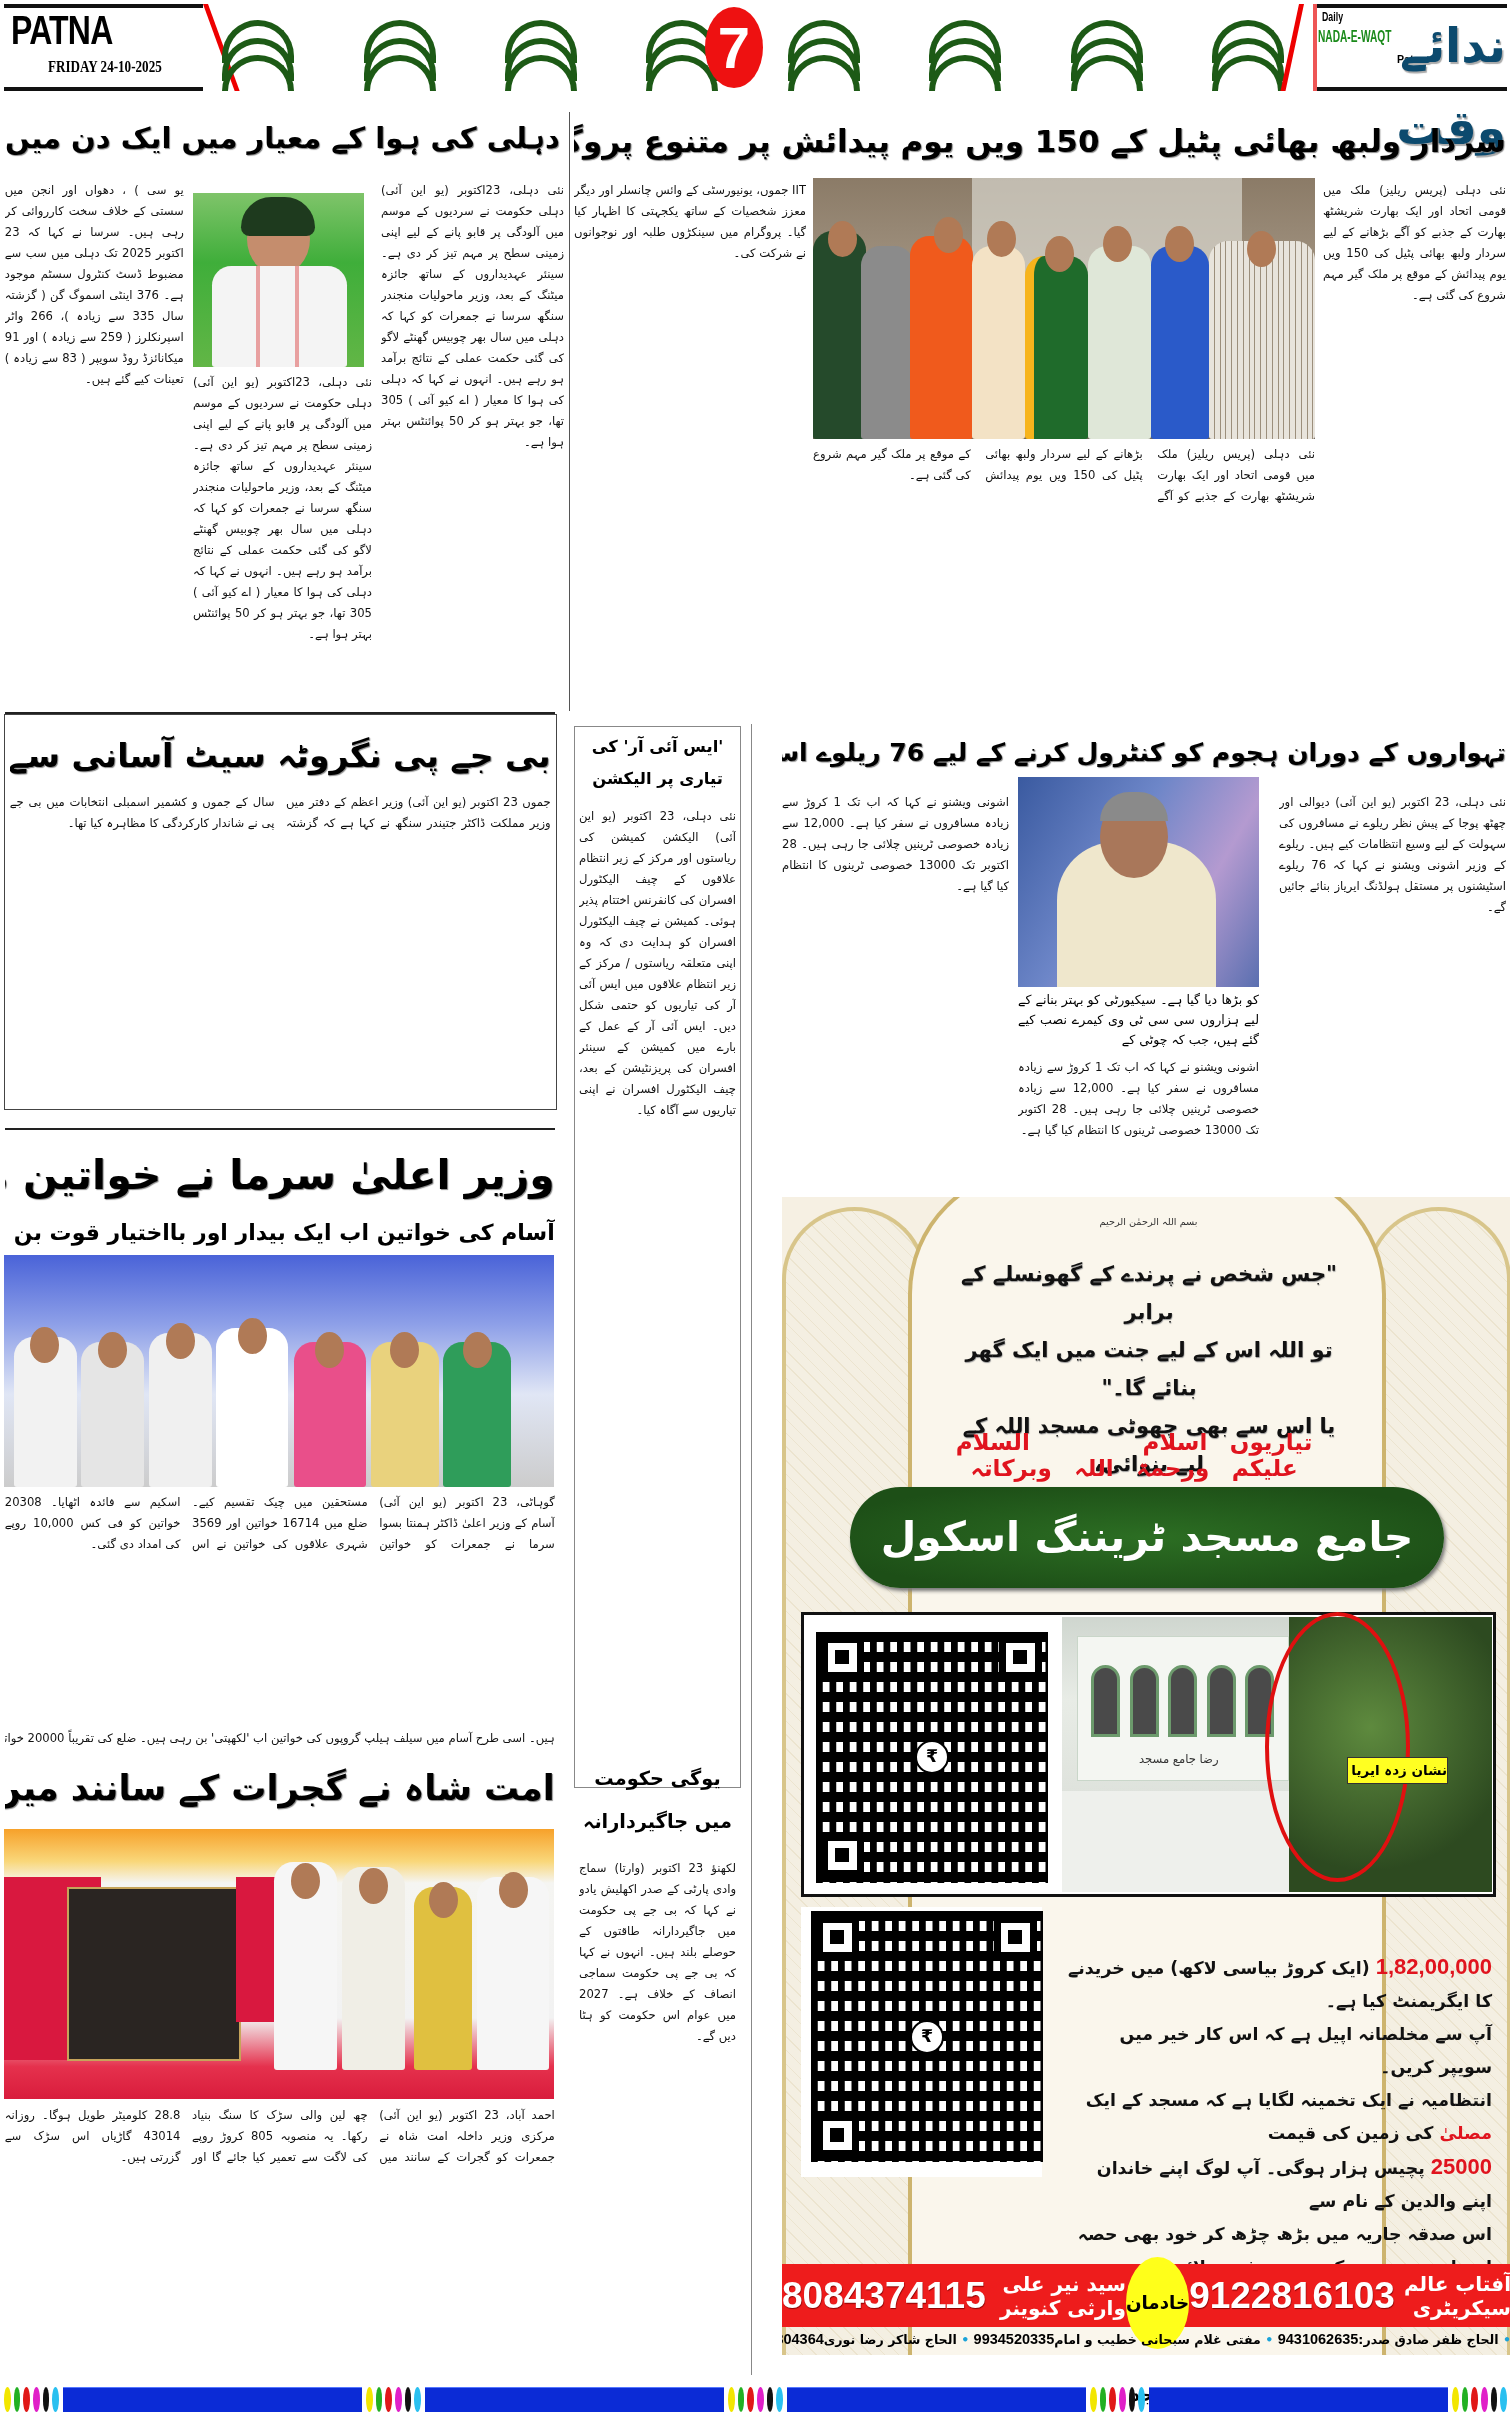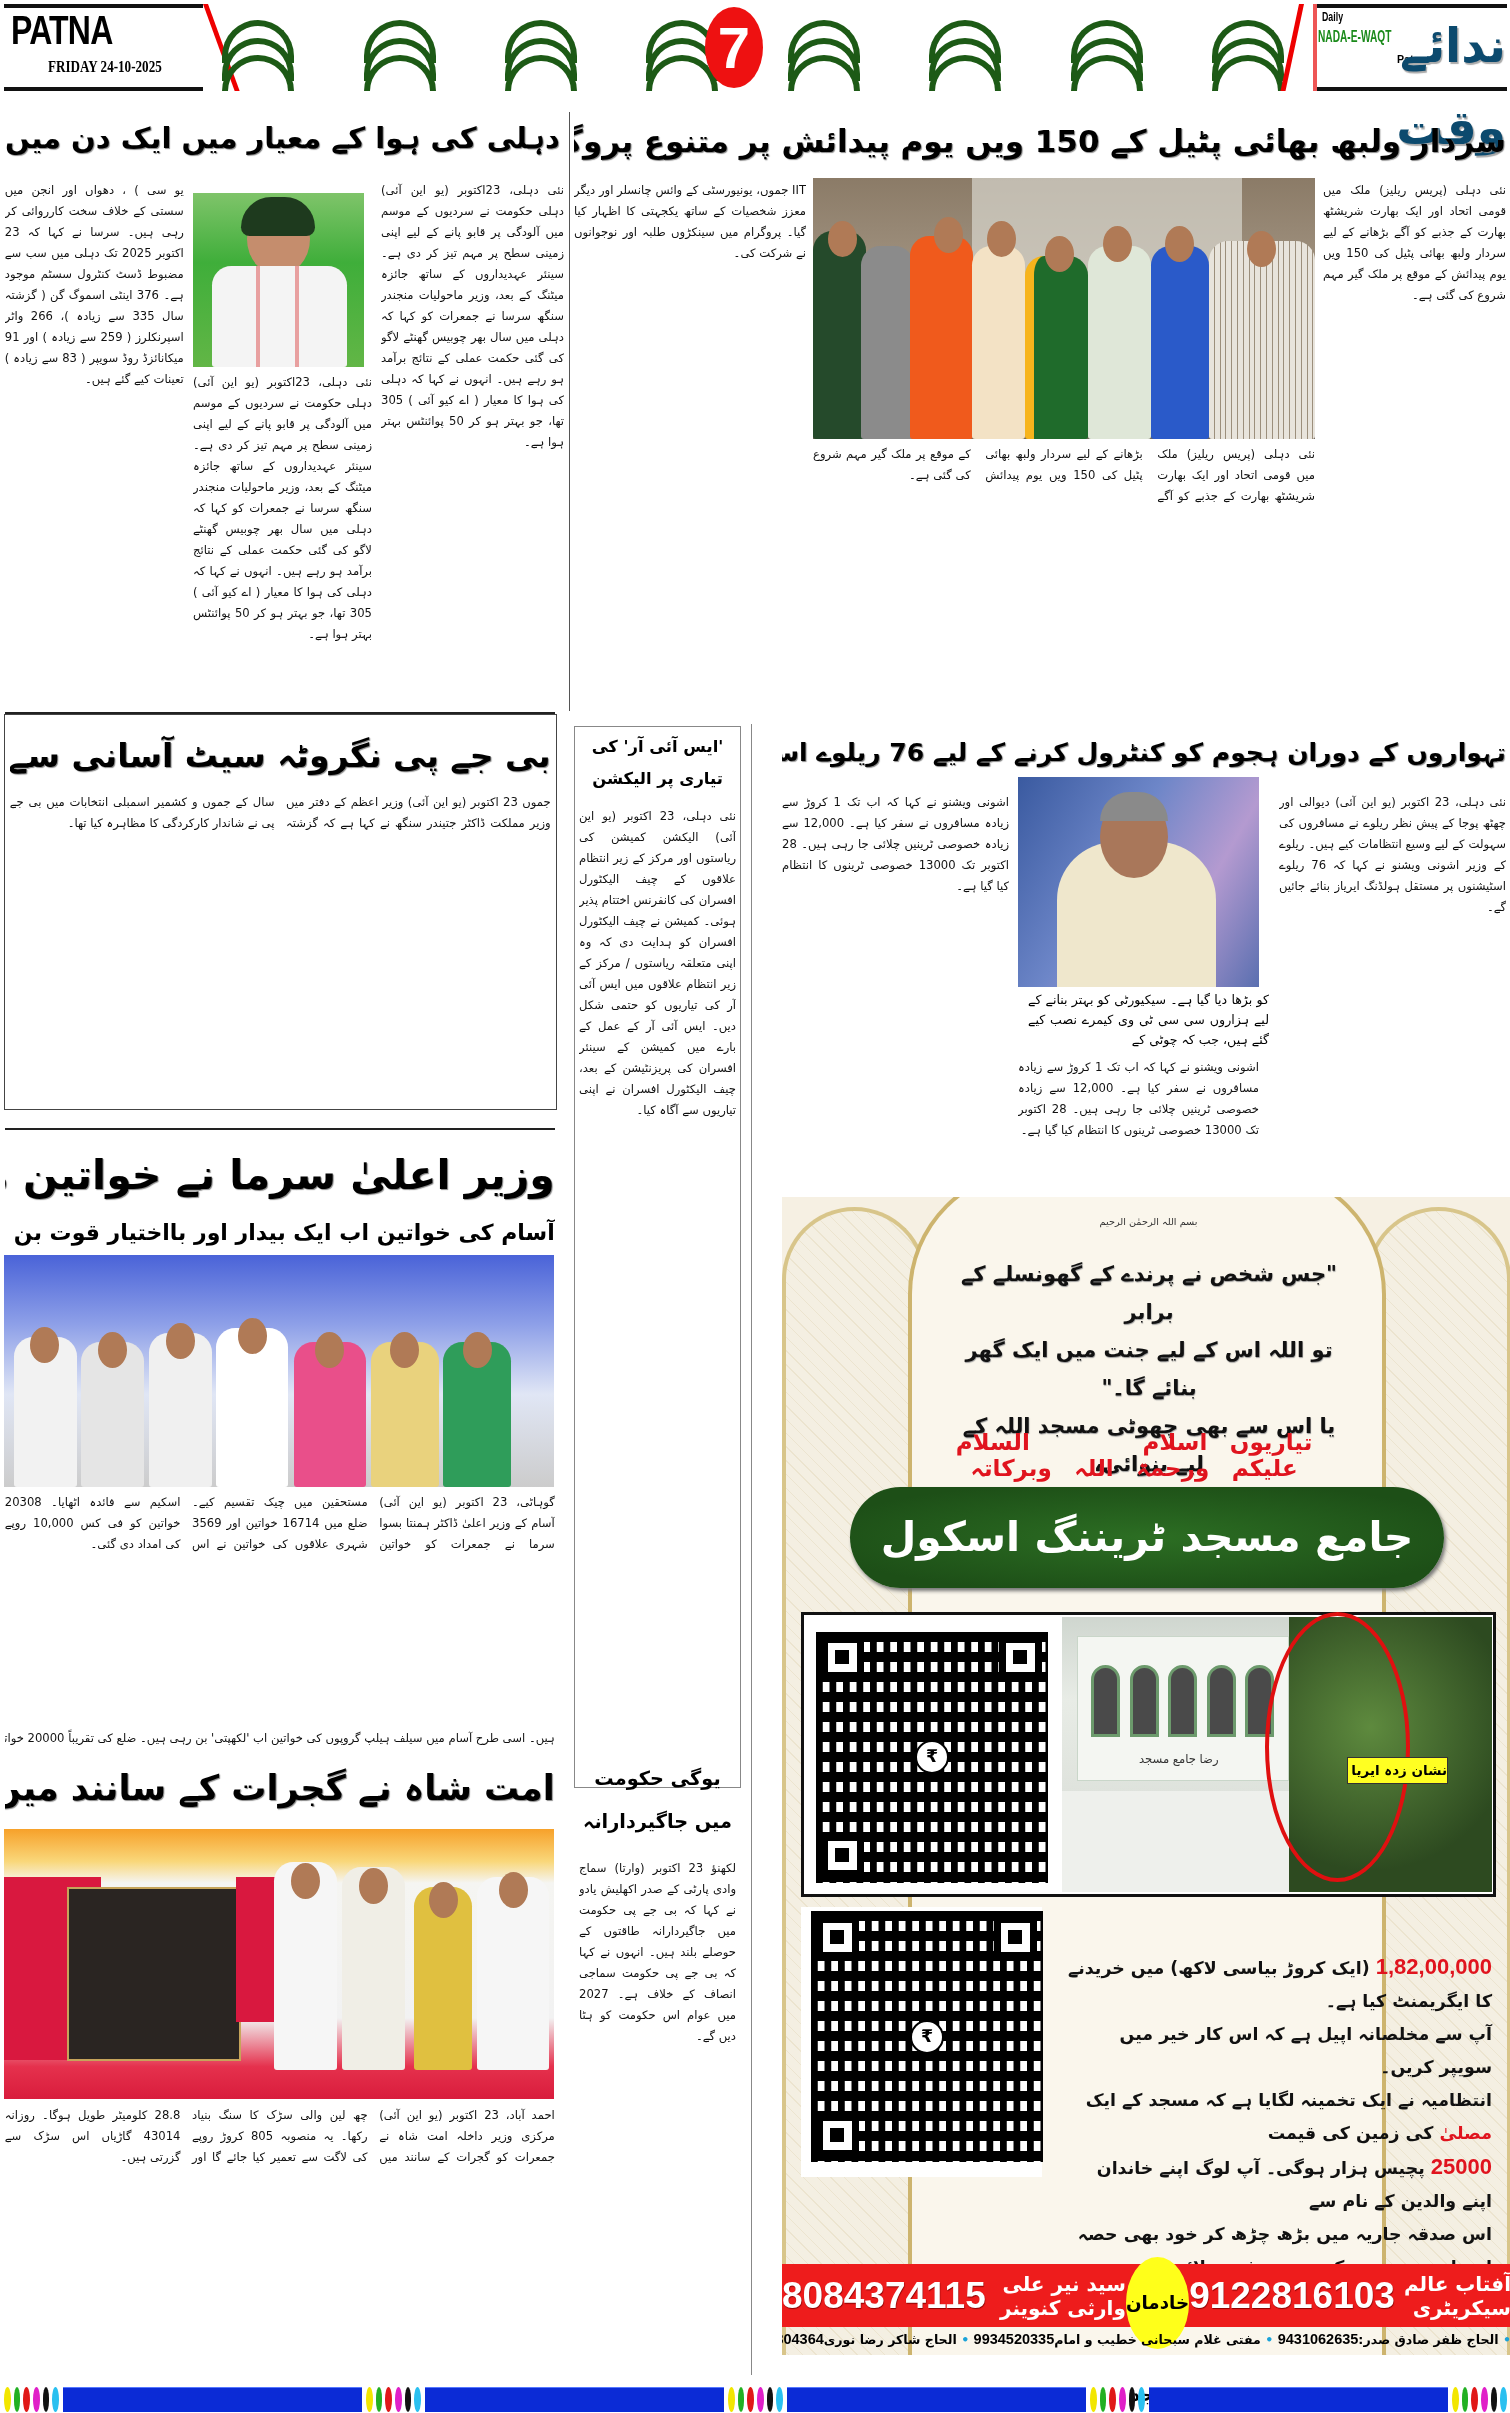--- a/index.html
+++ b/index.html
@@ -65,21 +65,21 @@
   #committee { left: 782px; top: 2331px; width: 729px; height: 24px; direction: rtl; text-align: center; font-size: 12.6px; font-weight: bold; white-space: nowrap; overflow: hidden; }
   #committee span.num { font-family: "Liberation Sans", sans-serif; font-size: 14.5px; }
   #committee .dot { color: #1aa3d9; }
 
   
   #reg-strip { left: 0; top: 2385px; width: 1511px; height: 29.4px; display: flex; align-items: center; gap: 0; }
   .reg-dots { display:flex; gap: 2.9px; padding: 0 3.9px; }
   .reg-dot { width: 6.8px; height: 25px; border-radius: 50%; }
   .reg-bar { flex: 1; height: 25px; background: #0b2bd6; border-top: 1.4px solid #5577ff; }
 
-  .caption { direction: rtl; font-size: 12.6px; line-height: 20px; text-align: justify; margin-left: 10px; }
+  .caption { direction: rtl; font-size: 12.6px; line-height: 20px; text-align: justify; }
 </style>
 </head>
 <body>
 
 <div class="abs" id="masthead"></div>
 <div class="abs" id="city">PATNA</div>
 <div class="abs" id="dateline">FRIDAY 24-10-2025</div>
 
 <div class="abs" id="banner">
   <div class="slant-l"></div>

